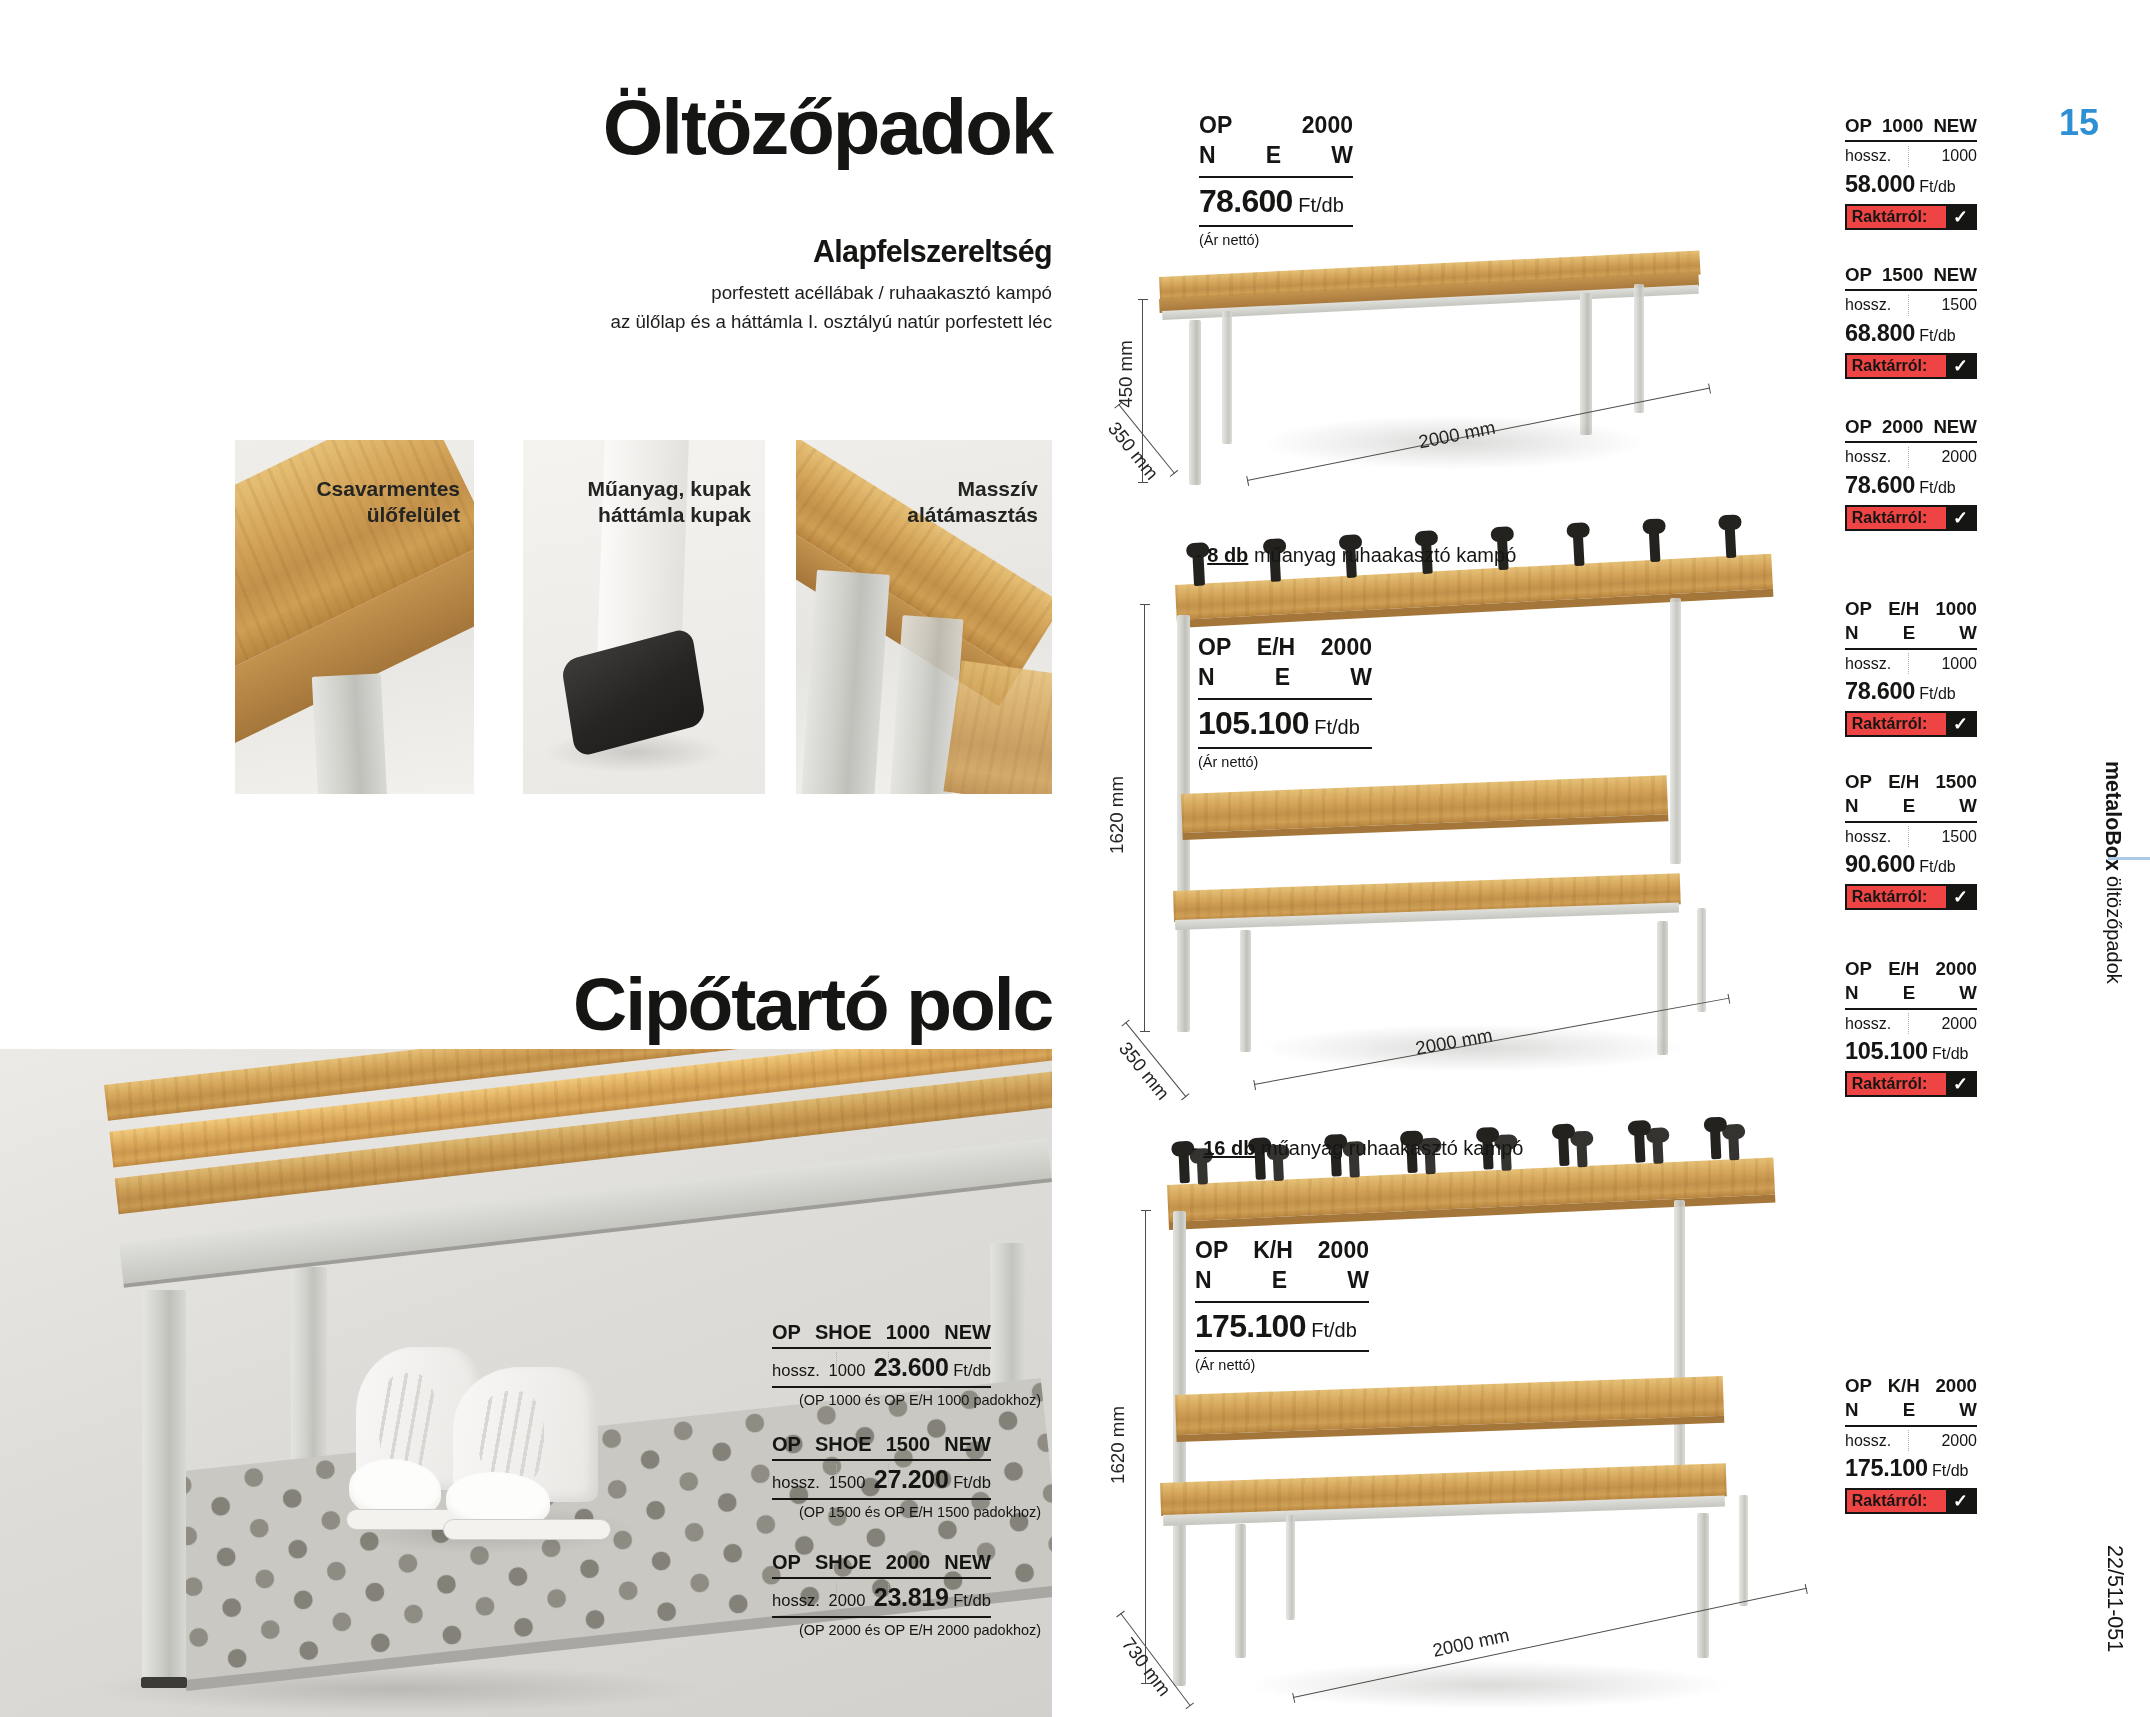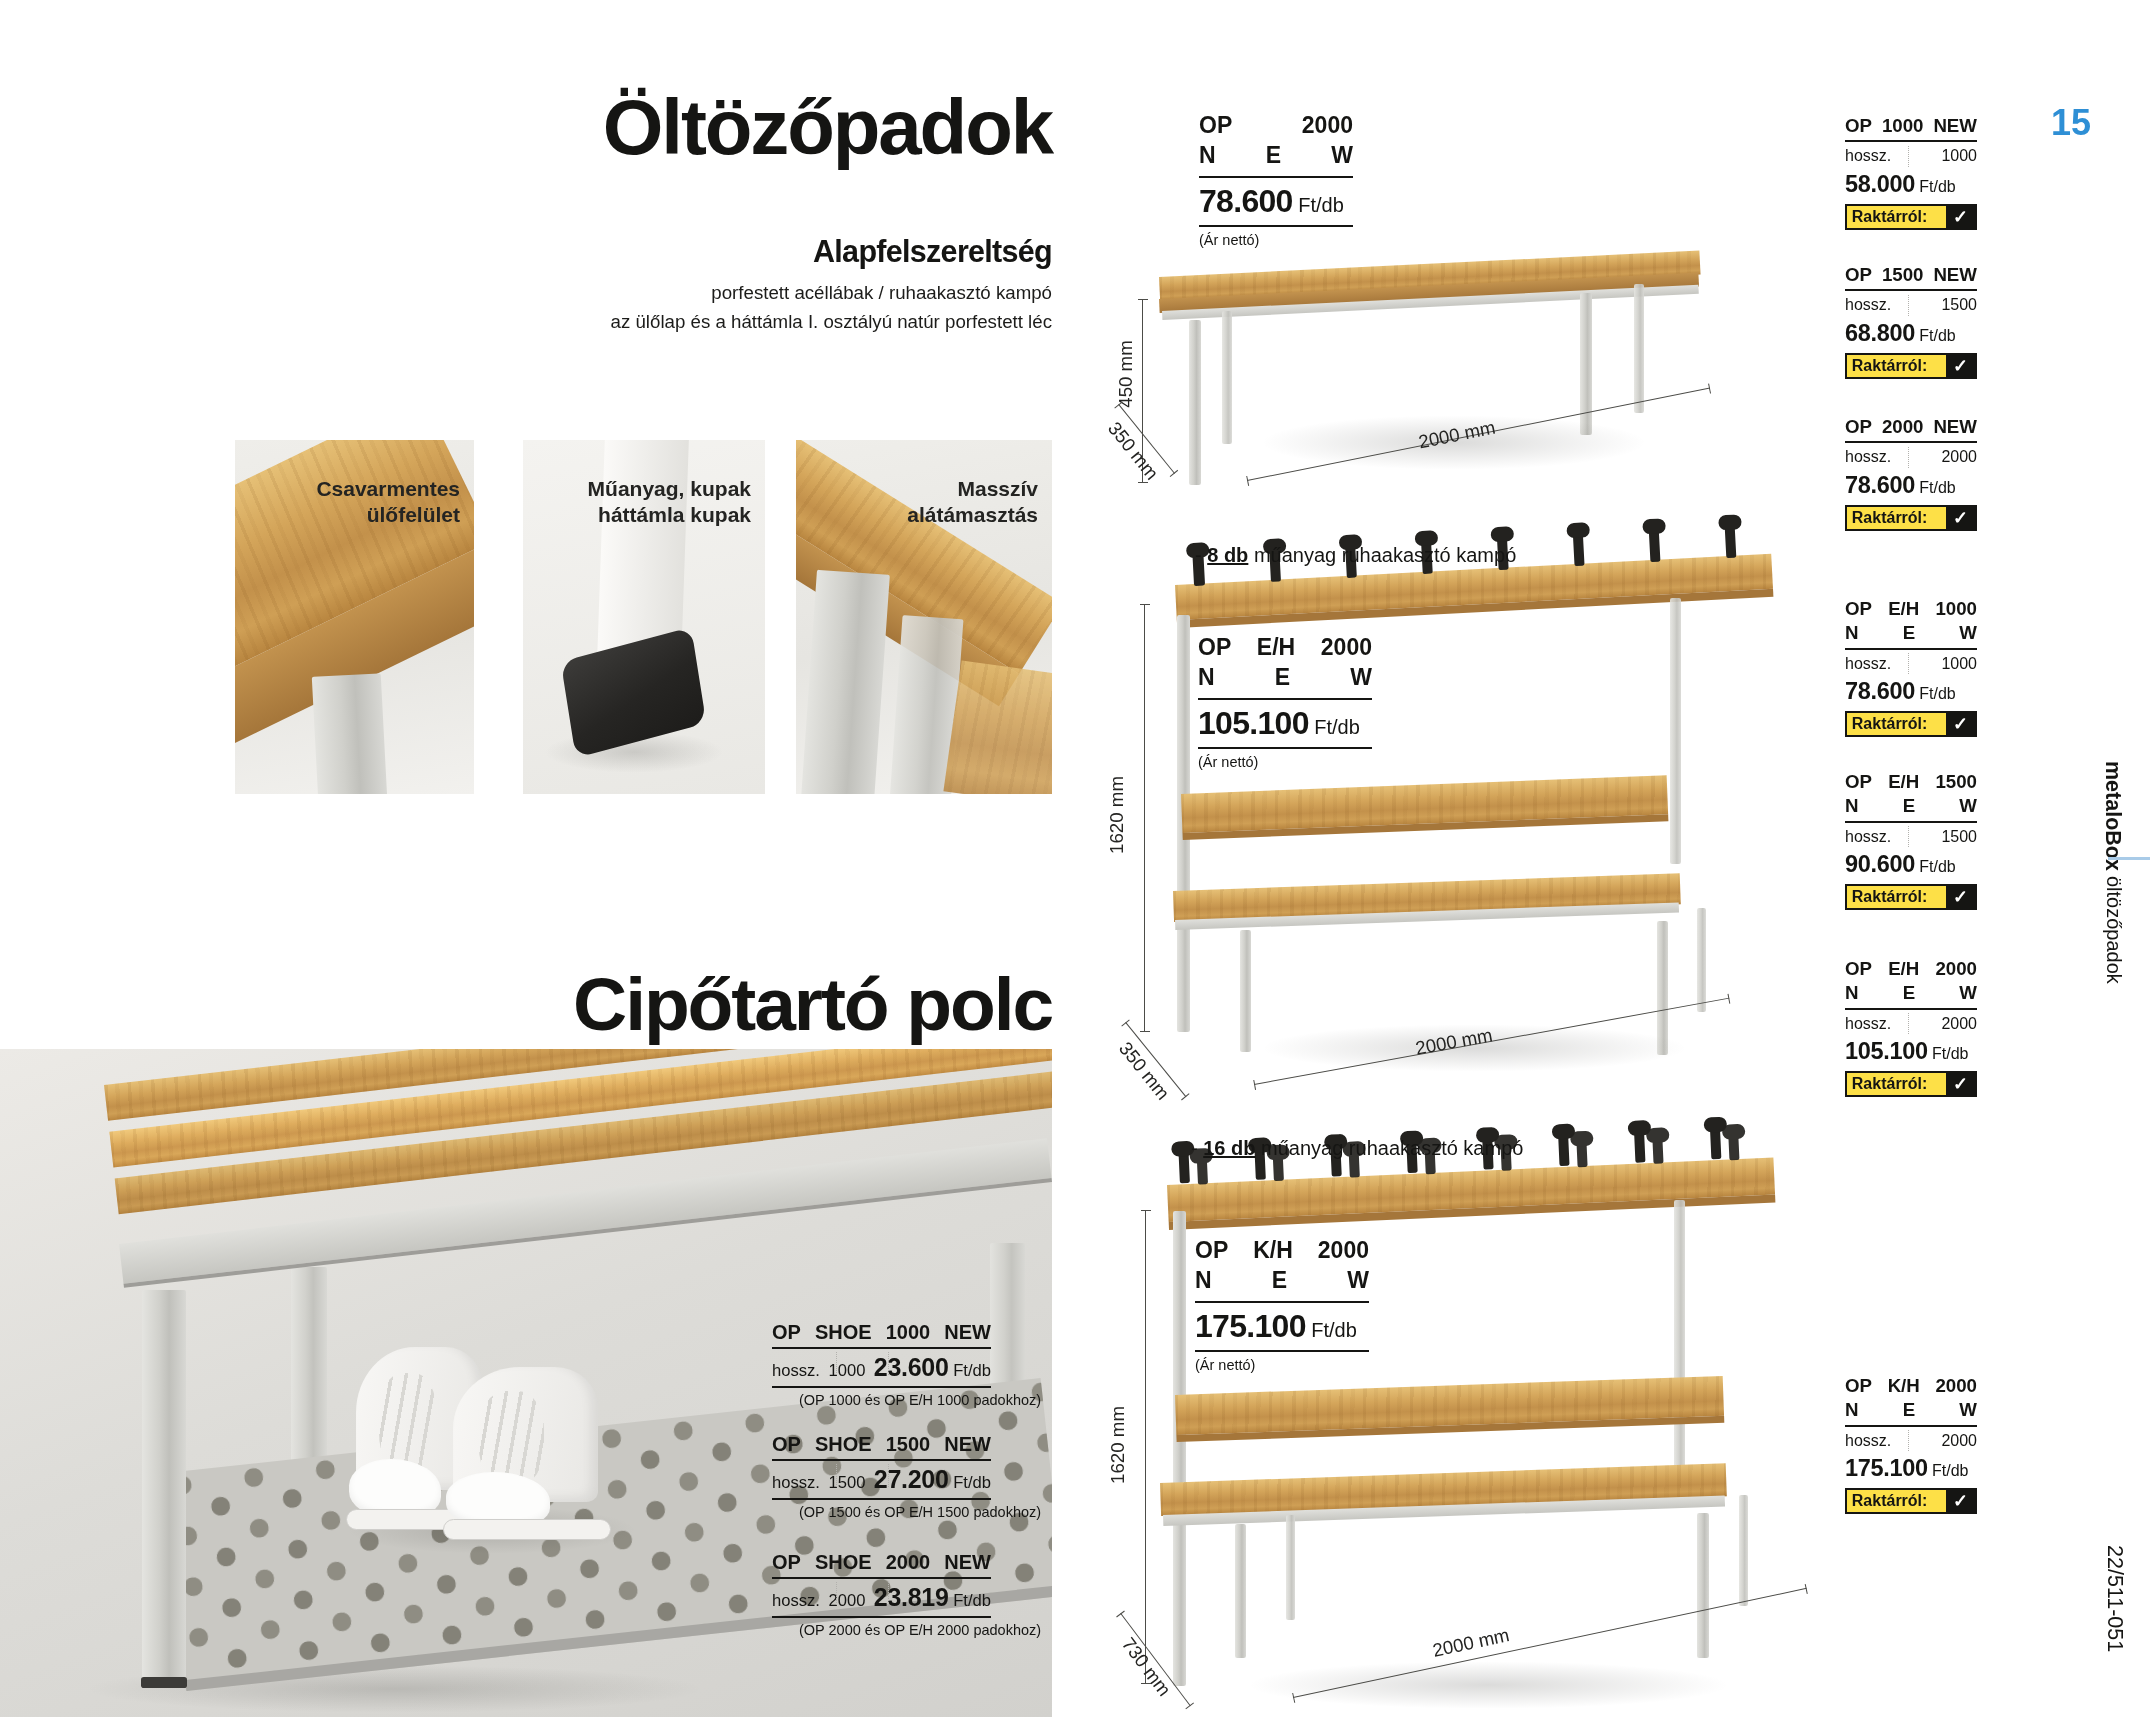--- a/index.html
+++ b/index.html
@@ -59,21 +59,21 @@
 
   
   .pcard{position:absolute;left:1845px;width:132px;z-index:8;}
   .pc-line{display:flex;justify-content:space-between;font-size:18.7px;font-weight:700;line-height:1.3;}
   .pc-rule{border-top:2.1px solid #151513;margin:2.1px 0 4.8px;}
   .pc-row{position:relative;display:flex;justify-content:space-between;font-size:16px;margin-bottom:5.5px;}
   .pc-row .vdot{position:absolute;left:48%;top:-1.4px;height:21px;border-left:1.4px dotted #b2b1ad;}
   .pc-price b{font-size:23.5px;font-weight:700;letter-spacing:-0.3px;}
   .pc-price .un{font-size:16px;font-weight:400;margin-left:4.2px;}
   .pc-stock{margin-top:6.2px;border:2.1px solid #151513;height:22px;display:flex;align-items:center;
-            justify-content:space-between;padding-left:4.8px;font-weight:700;font-size:16px;background:#fde047;}
+            justify-content:space-between;padding-left:4.8px;font-weight:700;font-size:16px;background:#ef4444;}
   .st-chk{width:29px;align-self:stretch;background:#151513;color:#fff;display:flex;
           align-items:center;justify-content:center;font-size:18px;}
 
   
   .scard{position:absolute;left:772px;width:219px;z-index:9;}
   .sc-title{display:flex;justify-content:space-between;font-size:20px;font-weight:700;}
   .sc-rule{border-top:2.1px solid #151513;margin:2.8px 0;}
   .sc-row{position:relative;display:flex;justify-content:space-between;align-items:baseline;
           font-size:16.6px;padding:1.4px 0;}
   .sc-row .vdot{position:absolute;top:0;height:23.5px;border-left:1.4px dotted #b2b1ad;}
@@ -522,19 +522,19 @@
       <span class="vdot"></span>
       <span>2000</span>
     </div>
   <div class="pc-price"><b>175.100</b><span class="un">Ft/db</span></div>
   <div class="pc-stock">
       <span>Raktárról:</span>
       <span class="st-chk">✓</span>
     </div>
 </div>
 
-<div class="page-num" style="color:#2e8fd5;">15</div>
+<div class="page-num" style="color:#2e8fd5;margin-left:8px;">15</div>
 
 <div class="v-text" style="left:2100px;top:761px;font-size:21.5px;font-weight:700;">metaloBox</div>
 <div class="abs" style="left:2108px;top:857px;width:42px;height:2.8px;background:#a9cbe8;"></div>
 <div class="v-text" style="left:2102px;top:876px;font-size:20px;">öltözőpadok</div>
 <div class="v-text" style="left:2102px;top:1545px;font-size:21.5px;">22/511-051</div>
 
 
 </body></html>

